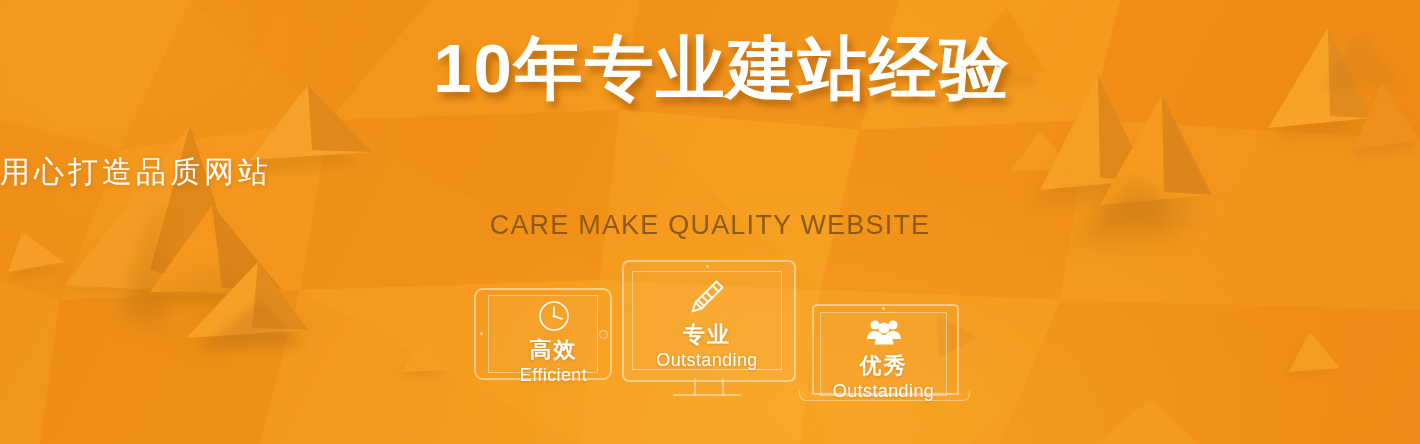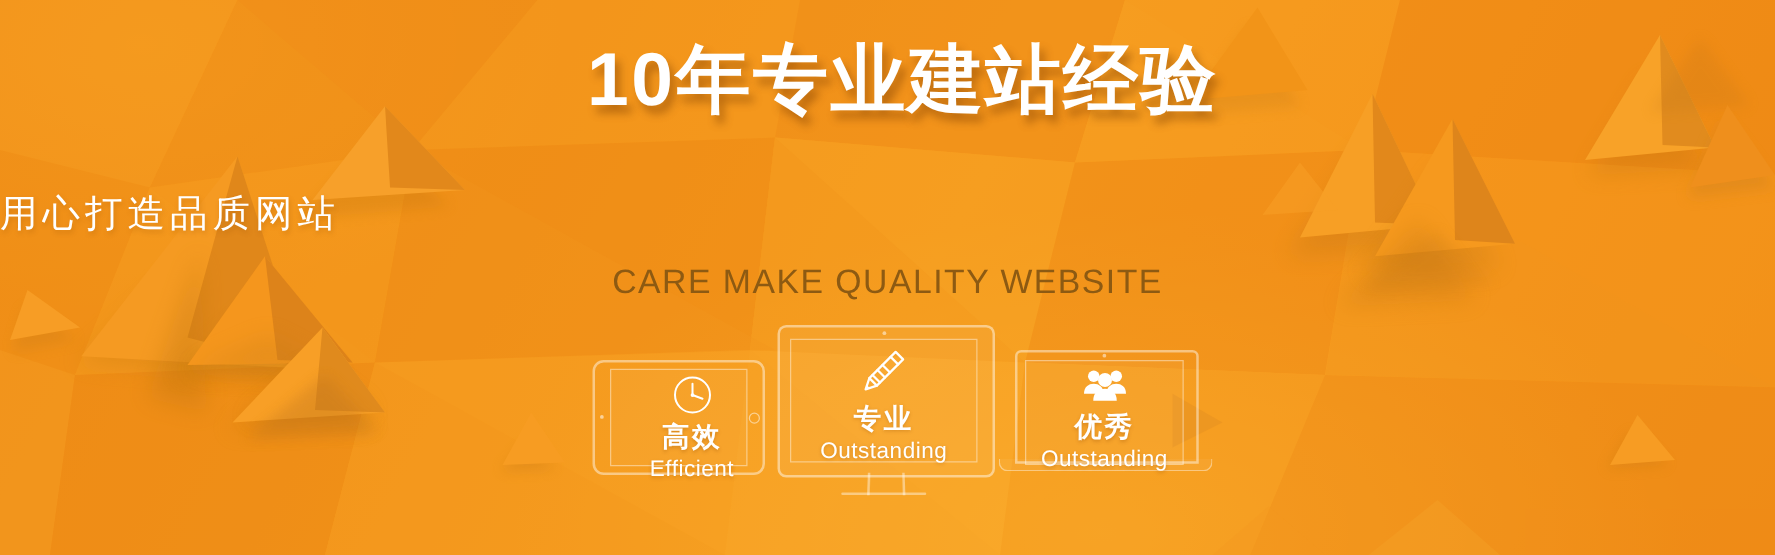--- a/index.html
+++ b/index.html
@@ -17,21 +17,21 @@
 
   
   .poly{position:absolute;inset:0;width:100%;height:100%;}
 
   
   .content{position:absolute;inset:0;}
 
   .headline{
     position:absolute;left:0;right:0;top:34px;
     text-align:center;
-    font-size:60px;
+    font-size:69px;
     line-height:1;
     font-weight:bold;
     color:#ffffff;
     letter-spacing:2px;
     text-shadow:4px 6px 7px rgba(120,58,0,.45);
     white-space:nowrap;
     margin-left:24px;
   }
   .subhead{
     position:absolute;left:0;right:0;top:157px;
@@ -114,21 +114,21 @@
     transform:perspective(60px) rotateX(8deg);
   }
   #monitor .base{
     position:absolute;left:50%;margin-left:-34px;top:134px;width:68px;height:2px;
     background:rgba(255,255,255,.42);border-radius:2px;
   }
   #monitor .inner{position:absolute;left:10px;right:10px;top:11px;bottom:26px;
     display:flex;flex-direction:column;align-items:center;justify-content:flex-start;padding-top:5px;border-radius:21px;}
 
   
-  #laptop{left:812px;top:280px;width:143px;height:98px;}
+  #laptop{left:812px;top:304px;width:143px;height:98px;}
   #laptop .shell{
     position:absolute;left:0;top:0;width:143px;height:87px;
     border:2px solid rgba(255,255,255,.45);
     border-radius:5px 5px 0 0;
   }
   #laptop .screen{
     position:absolute;left:8px;top:8px;right:8px;bottom:6px;
     border:1px solid rgba(255,255,255,.42);
     background:rgba(255,255,255,.045);
   }

